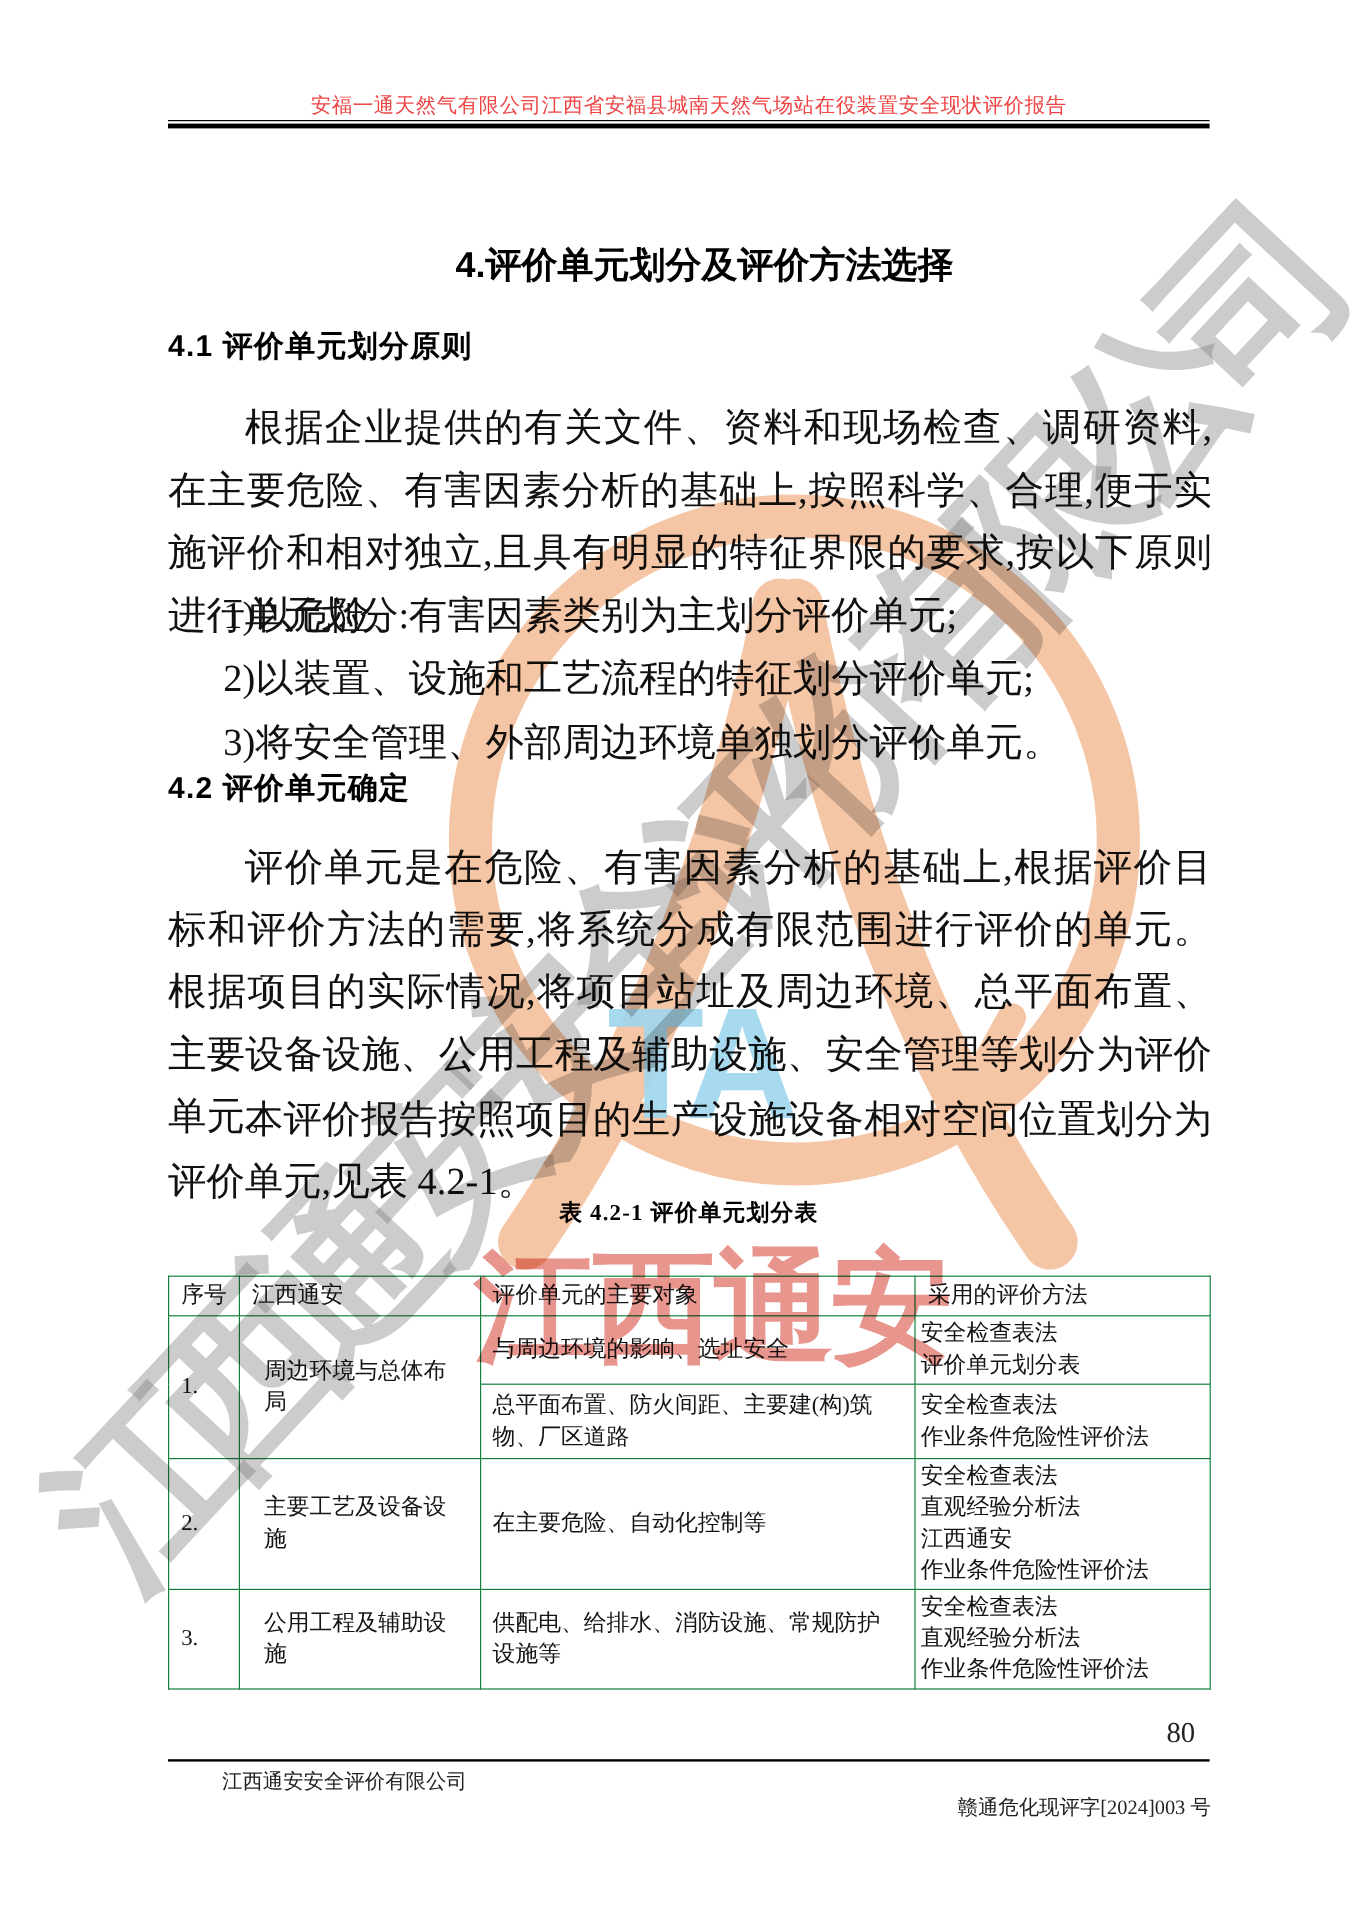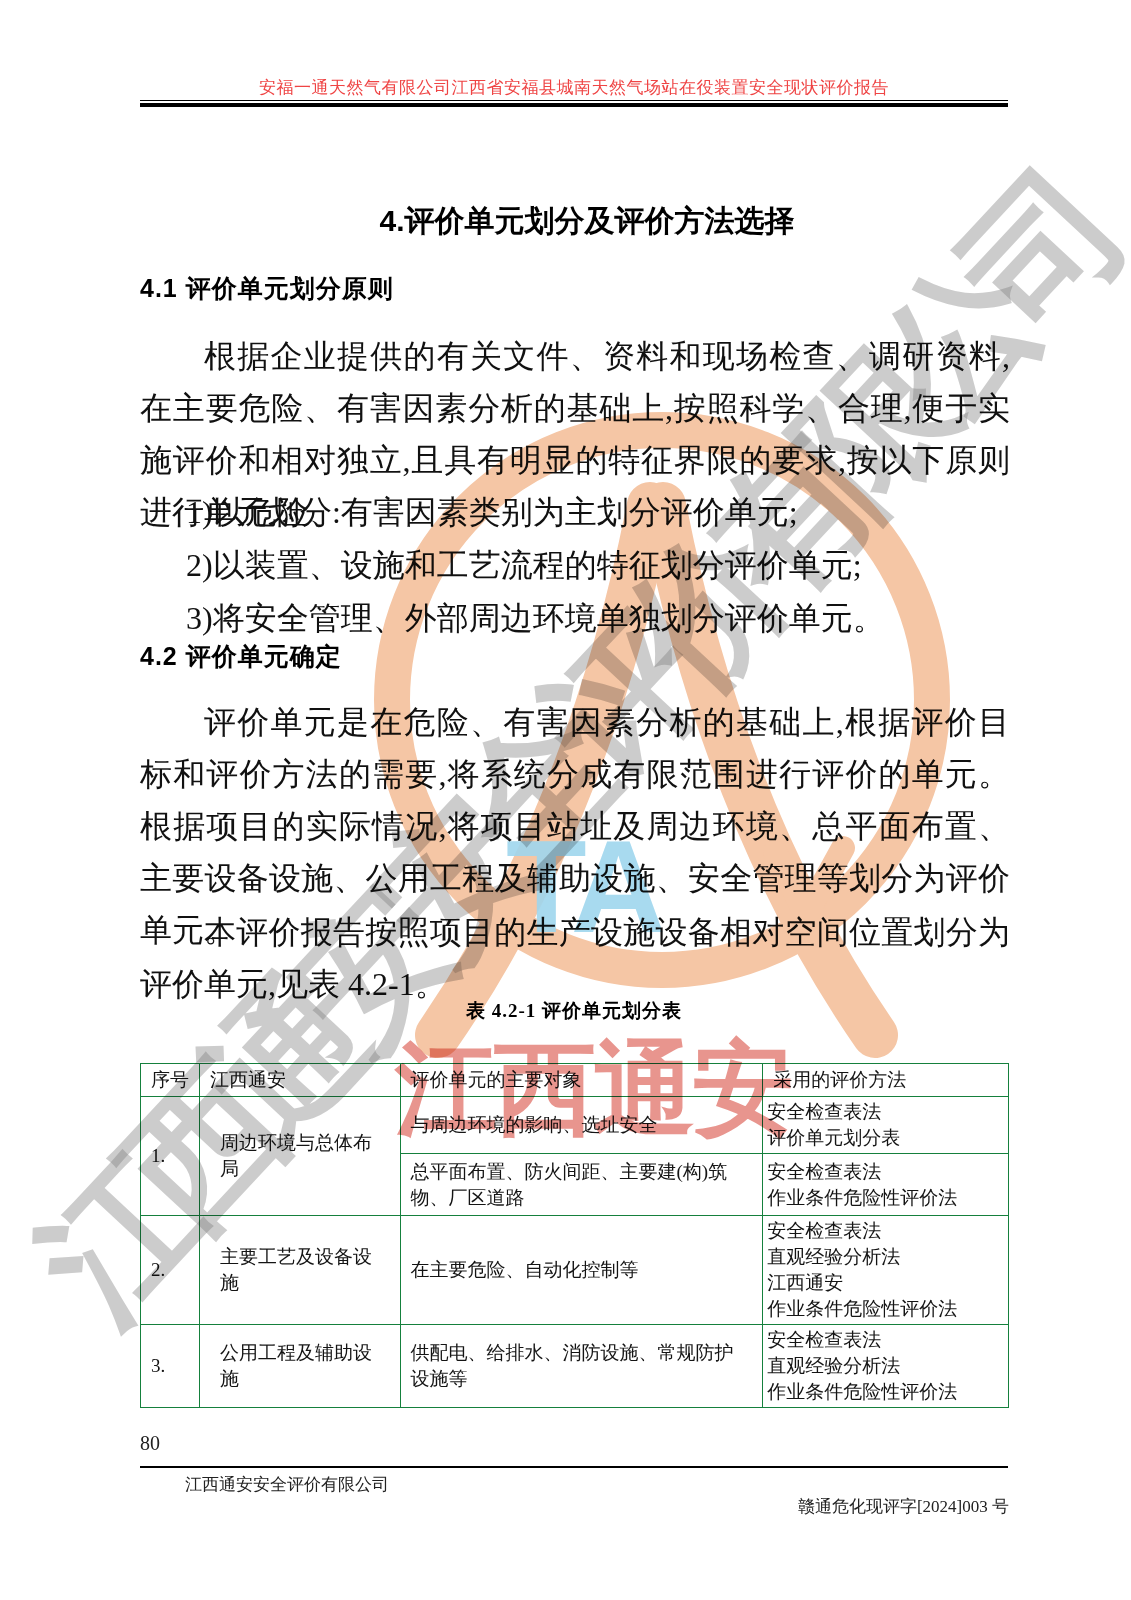--- a/index.html
+++ b/index.html
@@ -41,22 +41,22 @@
   .unit-table col.c3{width:41.8%;}
   .unit-table col.c4{width:28.3%;}
   .unit-table tr.hrow{height:33px;}
   .unit-table tr.r1a{height:53px;}
   .unit-table tr.r1b{height:62px;}
   .unit-table tr.r2{height:105px;}
   .unit-table tr.r3{height:77px;}
   .unit-table td.unit{padding:0 20px;}
   .unit-table td.methods{padding:2px 4px;}
   
-  .pagenum{position:absolute;top:1432px;left:140px;width:868px;text-align:left;
-    font-size:20px;color:#222;}
+  .pagenum{position:absolute;top:1432px;left:128px;width:868px;text-align:right;
+    font-size:24px;color:#222;}
   .footer-rule{position:absolute;top:1466px;left:140px;width:868px;height:2px;background:#000;}
   .footer-left{position:absolute;top:1473px;left:185px;font-size:17px;color:#222;}
   .footer-right{position:absolute;top:1473px;right:122px;font-size:17px;color:#222;margin-top:22px;}
   
   .wm-logo{position:absolute;left:0;top:0;width:1131px;height:1600px;mix-blend-mode:multiply;
     pointer-events:none;}
   .wm-diagonal{position:absolute;left:575px;top:755px;transform:translate(-50%,-50%) rotate(-47deg);
     transform-origin:center;white-space:nowrap;font-size:150px;font-weight:bold;
     letter-spacing:-0.18em;color:rgba(128,128,128,0.40);mix-blend-mode:multiply;
     pointer-events:none;font-family:"Liberation Serif","DejaVu Serif",serif;}

